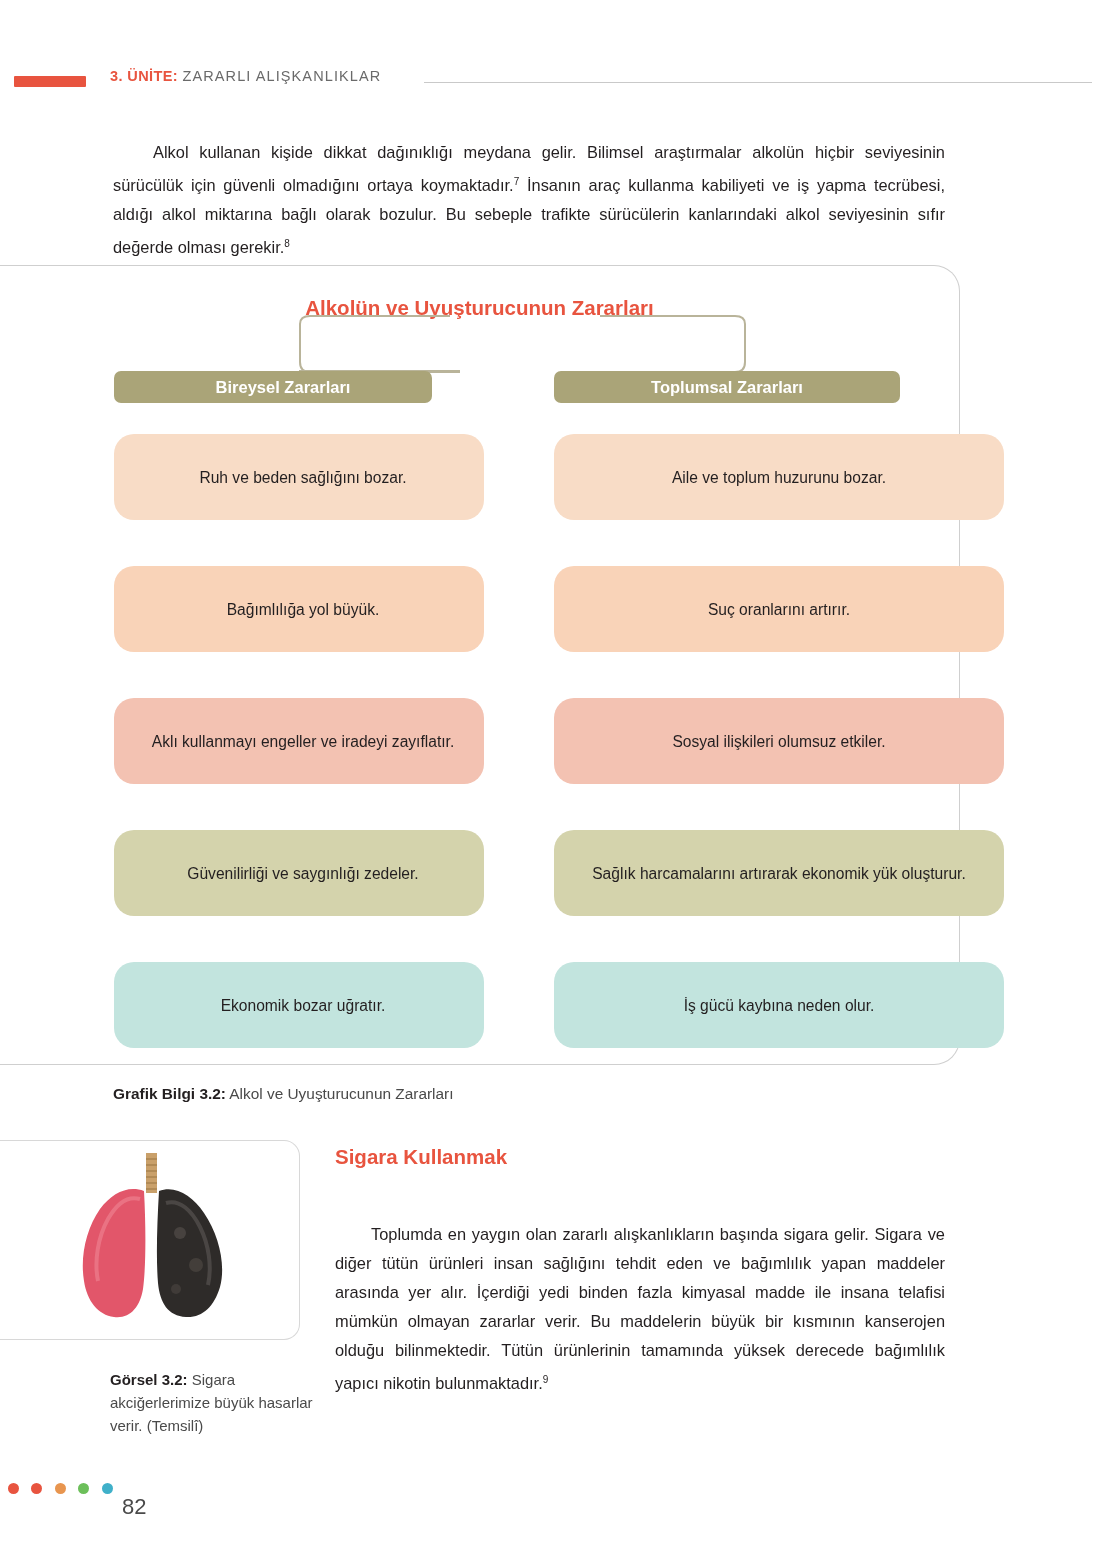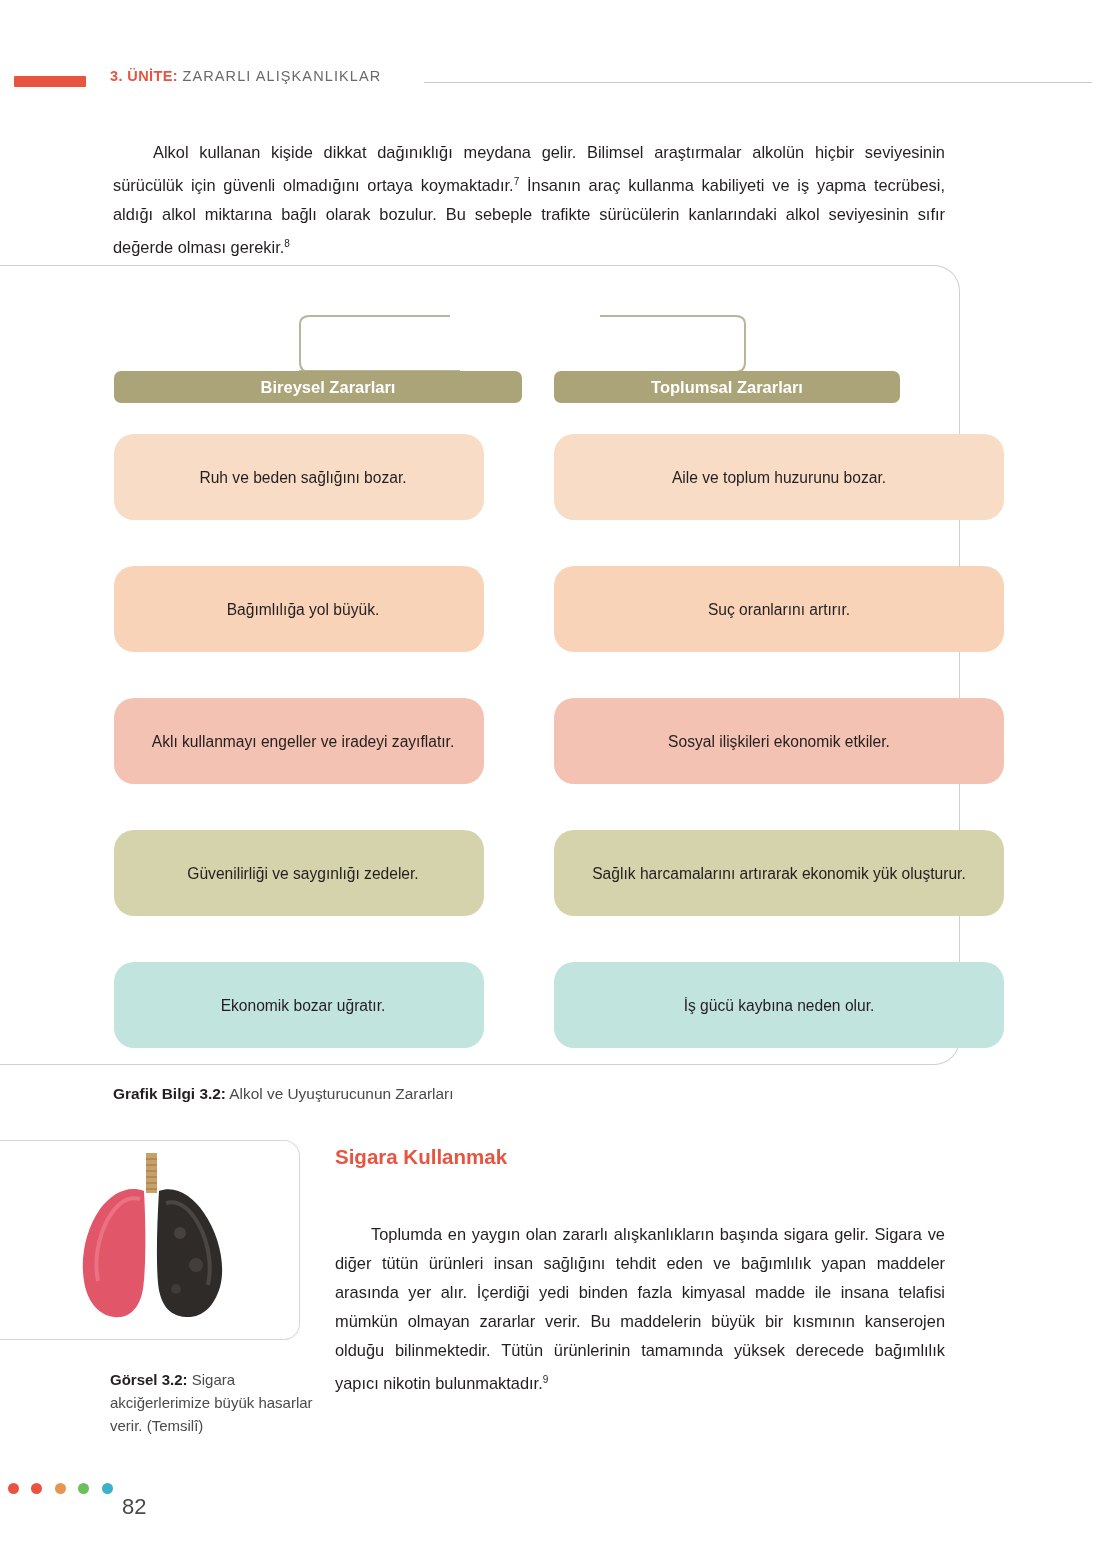--- a/index.html
+++ b/index.html
@@ -100,21 +100,21 @@
     height: 32px;
     border-radius: 7px;
     background: #aaa478;
     color: #ffffff;
     font-size: 16.5px;
     font-weight: bold;
     display: flex;
     align-items: center;
     justify-content: center;
   }
-  .col-head.left { left: 114px; top: 105px; width: 408px; padding-left: 20px; }
+  .col-head.left { left: 114px; top: 105px; width: 318px; padding-left: 20px; }
   .col-head.right { left: 554px; top: 105px; width: 346px; }
 
   .node {
     position: absolute;
     border-radius: 20px;
     display: flex;
     align-items: center;
     justify-content: center;
     text-align: center;
     font-size: 15.6px;
@@ -222,41 +222,42 @@
     <span class="u-no">3. ÜNİTE:</span>
     <span class="u-name">ZARARLI ALIŞKANLIKLAR</span>
   </div>
   <div class="header-rule"></div>
 </div>
 
 <div class="intro">Alkol kullanan kişide dikkat dağınıklığı meydana gelir. Bilimsel araştırmalar alkolün hiçbir seviyesinin sürücülük için güvenli olmadığını ortaya koymaktadır.<sup>7</sup> İnsanın araç kullanma kabiliyeti ve iş yapma tecrübesi, aldığı alkol miktarına bağlı olarak bozulur. Bu sebeple trafikte sürücülerin kanlarındaki alkol seviyesinin sıfır değerde olması gerekir.<sup>8</sup></div>
 
 <div class="graphic-box">
 
+  <div class="g-title">Alkolün ve Uyuşturucunun Zararları</div>
 
   <svg class="bracket-svg" width="960" height="120" style="position:absolute;left:0;top:48px;">
     <path d="M 300 10 L 300 48 Q 300 58 310 58 L 460 58" fill="none" stroke="#b9b49a" stroke-width="2"></path>
     <path d="M 745 10 L 745 48 Q 745 58 735 58 L 595 58" fill="none" stroke="#b9b49a" stroke-width="2"></path>
     <path d="M 300 10 Q 300 2 310 2 L 450 2" fill="none" stroke="#b9b49a" stroke-width="2"></path>
     <path d="M 745 10 Q 745 2 735 2 L 600 2" fill="none" stroke="#b9b49a" stroke-width="2"></path>
     <line x1="299" y1="57" x2="460" y2="57" stroke="#b9b49a" stroke-width="2"></line>
   </svg>
 
   <div class="col-head left">Bireysel Zararları</div>
   <div class="col-head right">Toplumsal Zararları</div>
 
   <div class="node left row1 c-peach1">Ruh ve beden sağlığını bozar.</div>
   <div class="node left row2 c-peach2">Bağımlılığa yol büyük.</div>
   <div class="node left row3 c-salmon">Aklı kullanmayı engeller ve iradeyi zayıflatır.</div>
   <div class="node left row4 c-olive">Güvenilirliği ve saygınlığı zedeler.</div>
   <div class="node left row5 c-mint">Ekonomik bozar uğratır.</div>
 
   <div class="node right row1 c-peach1">Aile ve toplum huzurunu bozar.</div>
   <div class="node right row2 c-peach2">Suç oranlarını artırır.</div>
-  <div class="node right row3 c-salmon">Sosyal ilişkileri ekonomik etkiler.</div>
+  <div class="node right row3 c-salmon">Sosyal ilişkileri olumsuz etkiler.</div>
   <div class="node right row4 c-olive">Sağlık harcamalarını artırarak ekonomik yük oluşturur.</div>
   <div class="node right row5 c-mint">İş gücü kaybına neden olur.</div>
 </div>
 
 <div class="g-caption">
   <b>Grafik Bilgi 3.2:</b>
   <span>Alkol ve Uyuşturucunun Zararları</span>
 </div>
 
 <div class="img-card">

